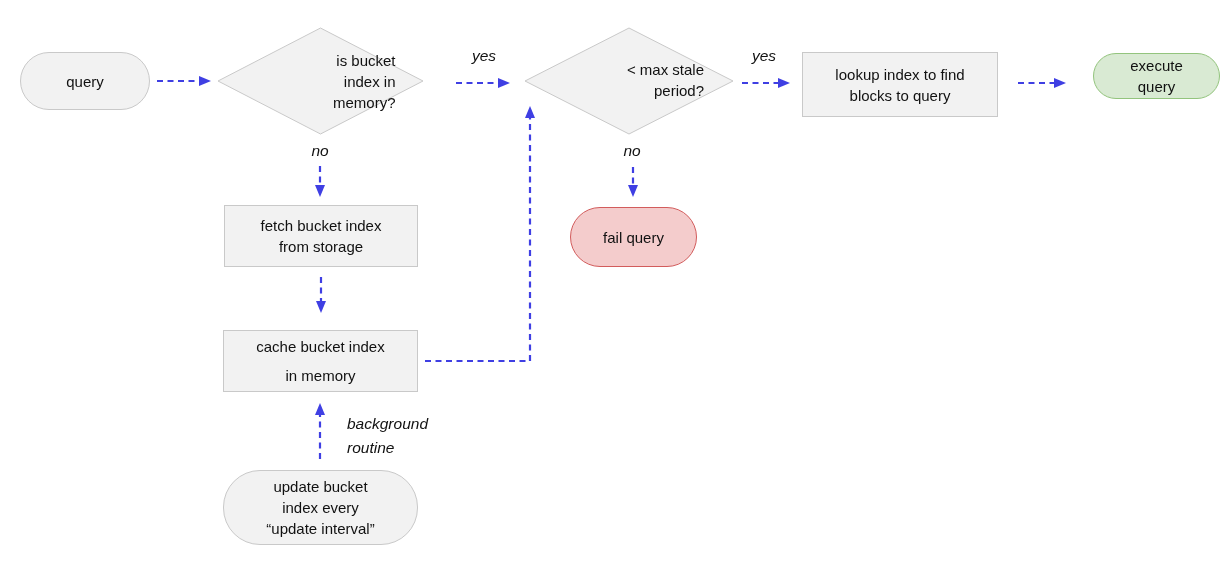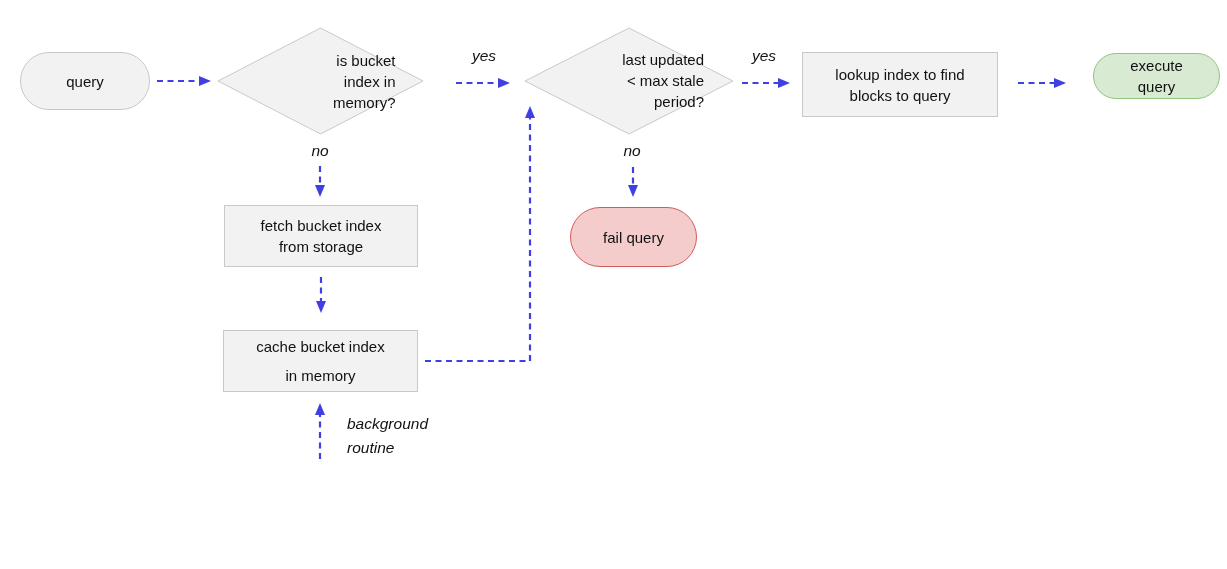--- a/index.html
+++ b/index.html
@@ -62,21 +62,20 @@
     <div>query</div>
   </div>
 
   <div class="dtext" style="left:320.5px;top:81px;">
     <div>is bucket</div>
     <div>index in</div>
     <div>memory?</div>
   </div>
 
   <div class="dtext" style="left:629px;top:80px;">
-    <div>last updated</div>
     <div>&lt; max stale</div>
     <div>period?</div>
   </div>
 
   <div class="node gray" style="left:802px;top:52px;width:196px;height:65px;">
     <div>lookup index to find</div>
     <div>blocks to query</div>
   </div>
 
   <div class="node success" style="left:1093px;top:53px;width:127px;height:46px;border-radius:28px;text-align:center;">
@@ -91,20 +90,25 @@
   <div class="node gray" style="left:224px;top:205px;width:194px;height:62px;">
     <div>fetch bucket index</div>
     <div>from storage</div>
   </div>
 
   <div class="node gray" style="left:223px;top:330px;width:195px;height:62px;gap:8px;">
     <div>cache bucket index</div>
     <div>in memory</div>
   </div>
 
+  <div class="node gray" style="left:223px;top:470px;width:195px;height:75px;border-radius:37px;">
+    <div>update bucket</div>
+    <div>index every</div>
+    <div>“update interval”</div>
+  </div>
 
   <div class="elabel" style="left:484px;top:56px;">yes</div>
 
   <div class="elabel" style="left:764px;top:56px;">yes</div>
 
   <div class="elabel" style="left:320px;top:151px;">no</div>
 
   <div class="elabel" style="left:632px;top:151px;">no</div>
 
   <div class="elabel-block" style="left:347px;top:406px;">

